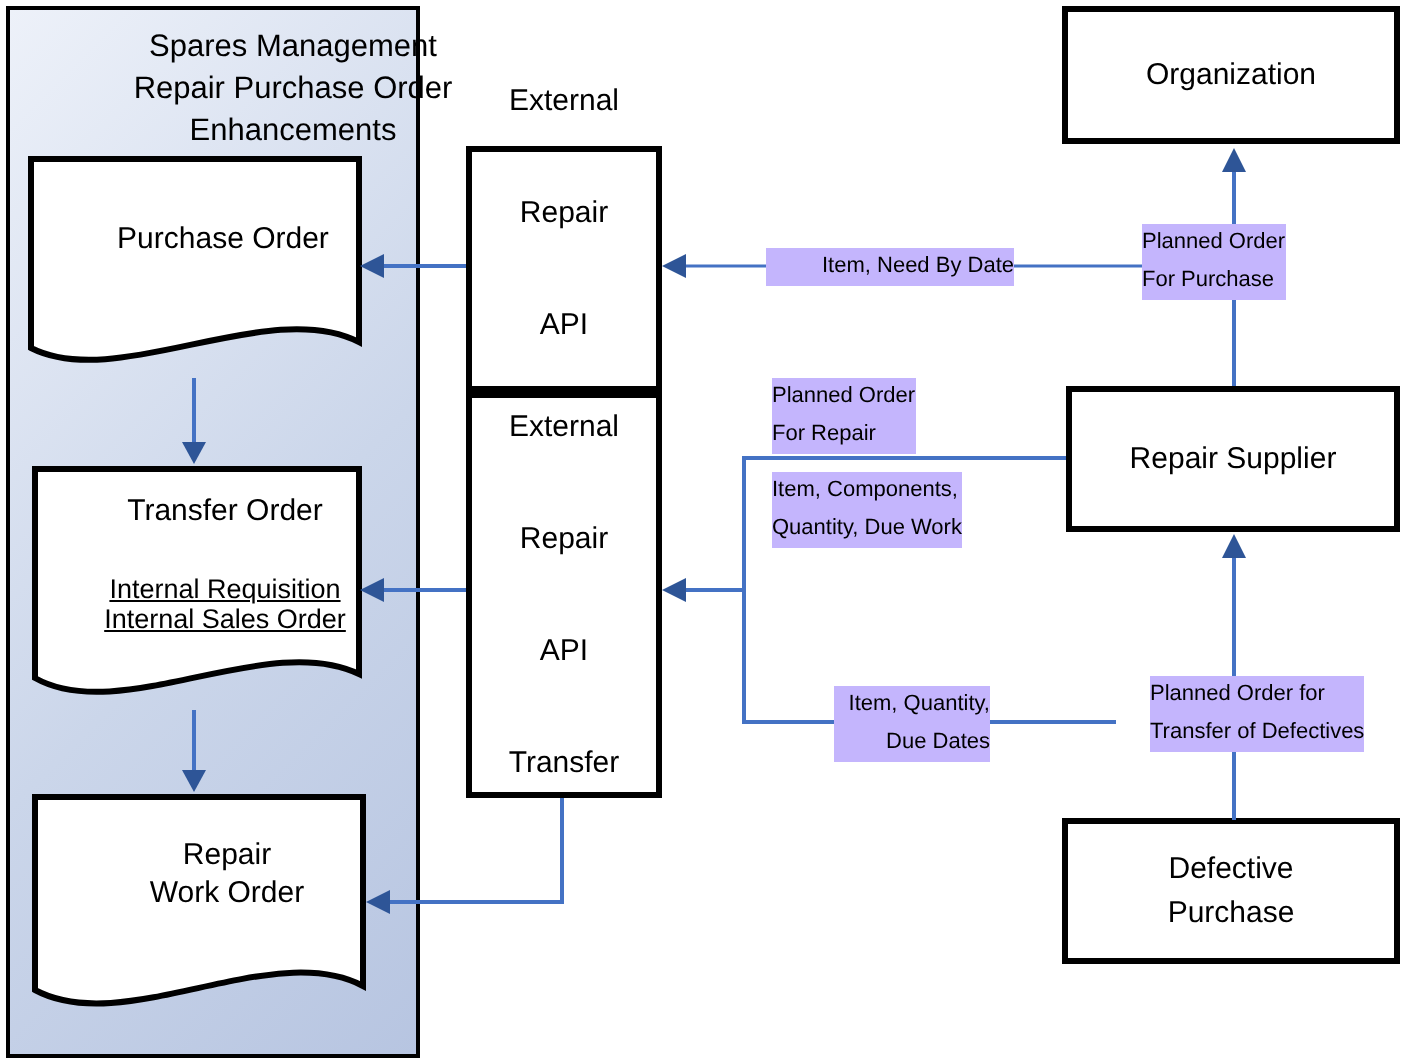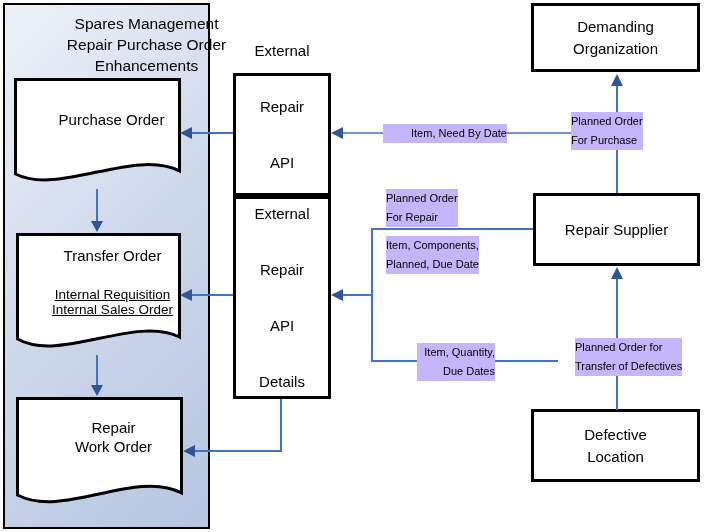--- a/index.html
+++ b/index.html
@@ -101,35 +101,34 @@
   <span>External</span>
   <span>Repair</span>
   <span>API</span>
   <span>Header</span>
 </div>
 
 <div class="box tall" style="left:233px;top:196px;width:98px;height:203px">
   <span>External</span>
   <span>Repair</span>
   <span>API</span>
-  <span>Details</span>
+  <span>Transfer</span>
 </div>
 
 <div class="box org" style="left:531px;top:3px;width:169px;height:69px">
-  <span>Demanding</span>
   <span>Organization</span>
 </div>
 
 <div class="box org" style="left:533px;top:193px;width:167px;height:73px">
   <span>Repair Supplier</span>
 </div>
 
 <div class="box org" style="left:531px;top:409px;width:169px;height:73px">
   <span>Defective</span>
-  <span>Location</span>
+  <span>Purchase</span>
 </div>
 
 <svg class="overlay" width="704" height="532" viewBox="0 0 704 532">
 
   <line class="conn-line" x1="192" y1="133" x2="233" y2="133"></line>
   <polygon class="conn-head" points="180,133 192,127 192,139"></polygon>
 
   <line class="conn-line" x1="192" y1="295" x2="233" y2="295"></line>
   <polygon class="conn-head" points="180,295 192,289 192,301"></polygon>
 
@@ -166,21 +165,21 @@
   <span>For Purchase</span>
 </div>
 
 <div class="lbl" style="left:386px;top:189px">
   <span>Planned Order</span>
   <span>For Repair</span>
 </div>
 
 <div class="lbl" style="left:386px;top:236px">
   <span>Item, Components,</span>
-  <span>Planned, Due Date</span>
+  <span>Quantity, Due Work</span>
 </div>
 
 <div class="lbl center" style="left:417px;top:343px;width:78px">
   <span>Item, Quantity,</span>
   <span>Due Dates</span>
 </div>
 
 <div class="lbl" style="left:575px;top:338px">
   <span>Planned Order for</span>
   <span>Transfer of Defectives</span>

